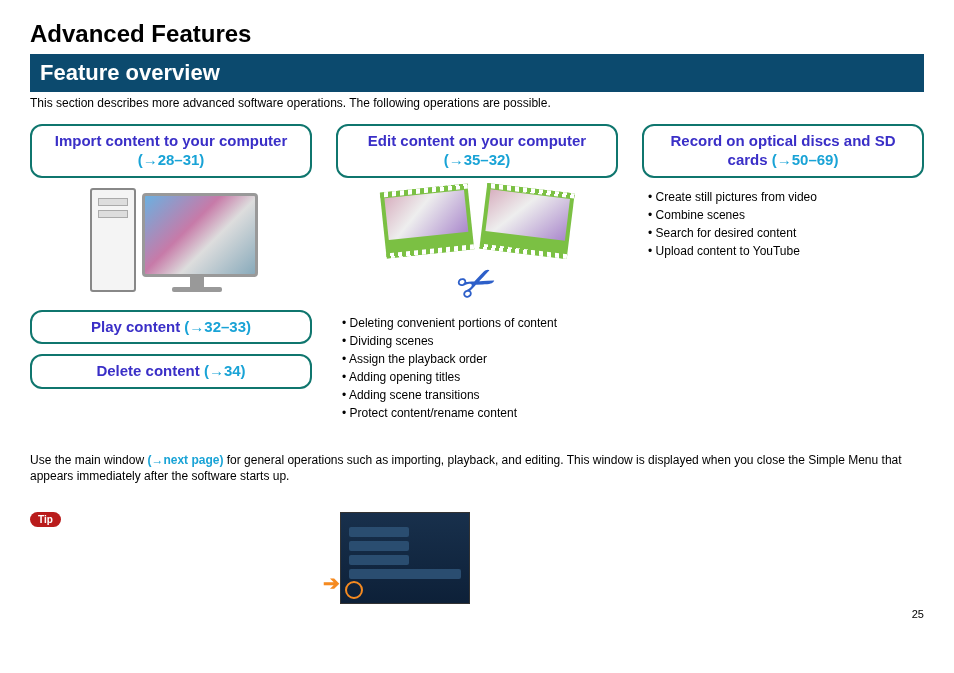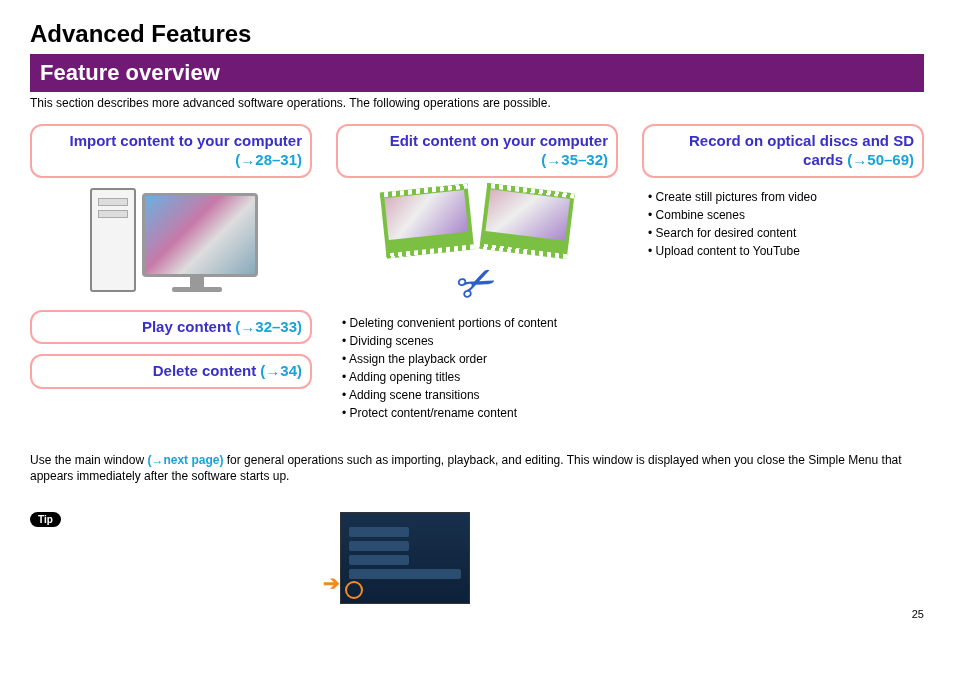--- a/index.html
+++ b/index.html
@@ -10,44 +10,44 @@
   color: #000;
   background: #fff;
   width: 894px;
 }
 h1 {
   font-size: 24px;
   font-weight: bold;
   margin: 0 0 6px 0;
 }
 .banner {
-  background: #701a75;
+  background: #0c4a6e;
   color: #fff;
   font-size: 22px;
   font-weight: bold;
   padding: 6px 10px;
   margin-bottom: 4px;
 }
 .intro {
   font-size: 12px;
   margin: 4px 0 14px 0;
 }
 .cols {
   display: flex;
   gap: 24px;
   align-items: flex-start;
 }
 .col {
   flex: 1;
 }
 .pill {
-  border: 2px solid #fca5a5;
+  border: 2px solid #0f766e;
   border-radius: 12px;
   padding: 6px 8px;
-  text-align: right;
+  text-align: center;
   font-size: 15px;
   font-weight: bold;
   color: #3a2fc7;
   margin-bottom: 10px;
   line-height: 1.25;
 }
 .link-ref {
   color: #19a3d6;
 }
 .illus {
@@ -154,21 +154,21 @@
   align-items: flex-start;
   margin-top: 28px;
 }
 .tip-col {
   width: 290px;
   font-size: 11px;
   line-height: 1.35;
 }
 .tip-badge {
   display: inline-block;
-  background: #000000;
+  background: #b91c1c;
   color: #fff;
   font-size: 10px;
   font-weight: bold;
   padding: 1px 8px;
   border-radius: 8px;
   margin-bottom: 2px;
 }
 .tip-text::before { content: "● "; font-size: 8px; vertical-align: middle;}
 .menu-thumb {
   width: 128px;

